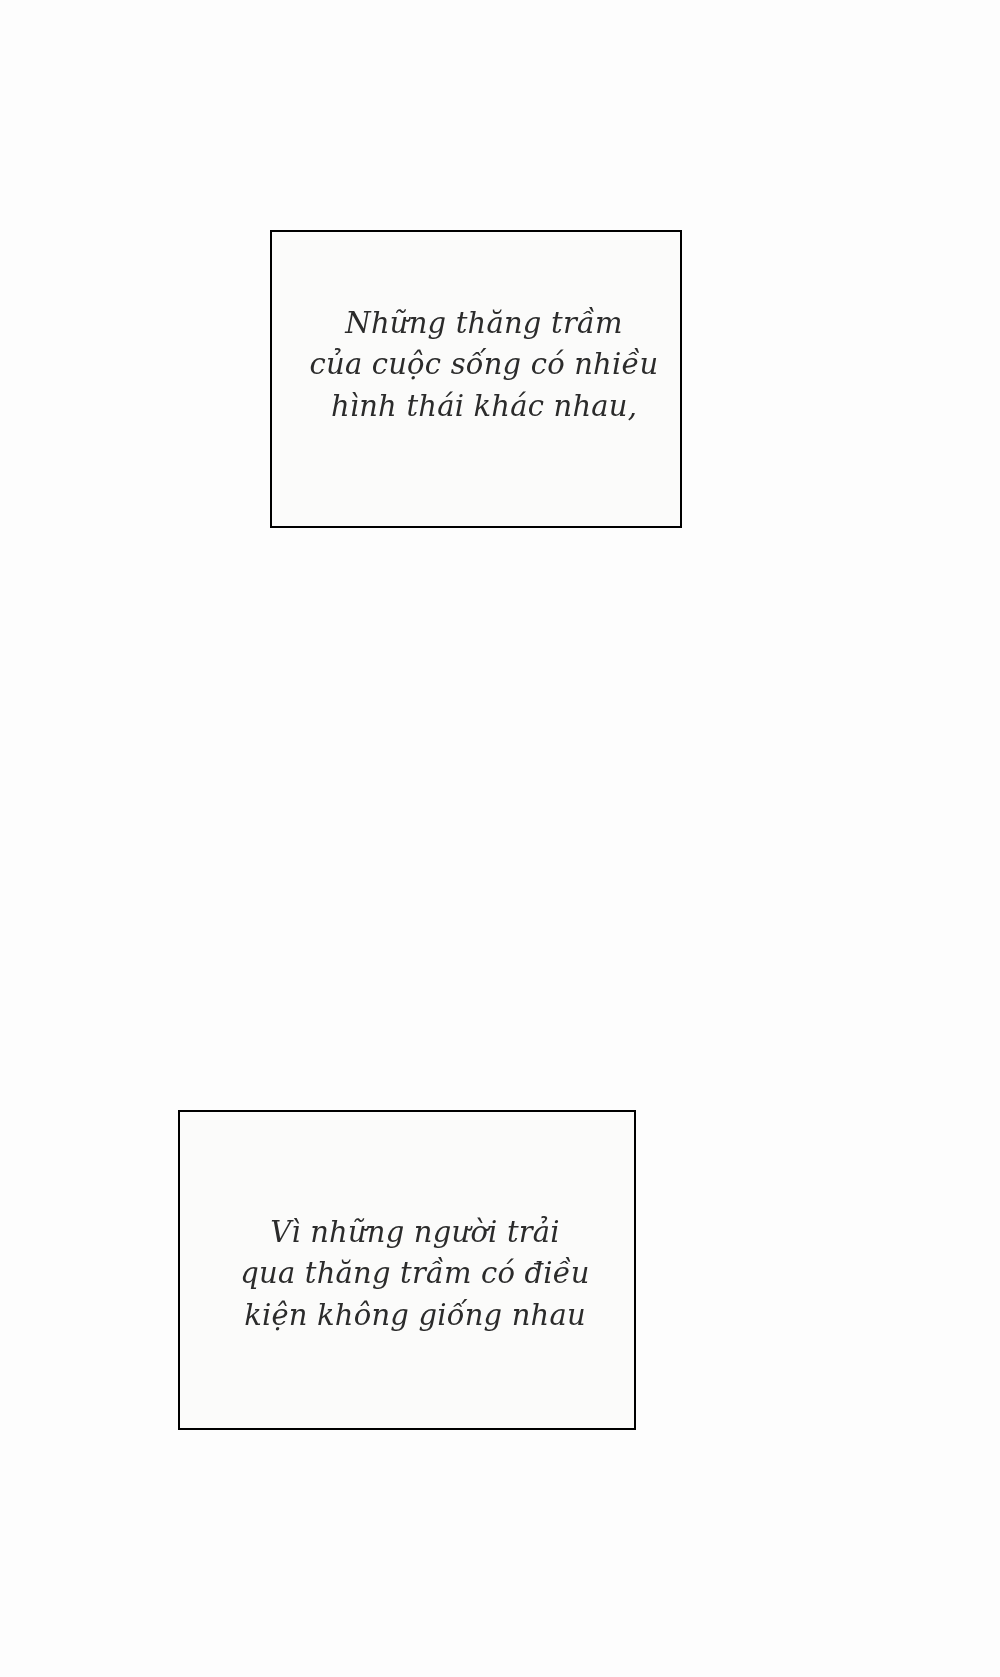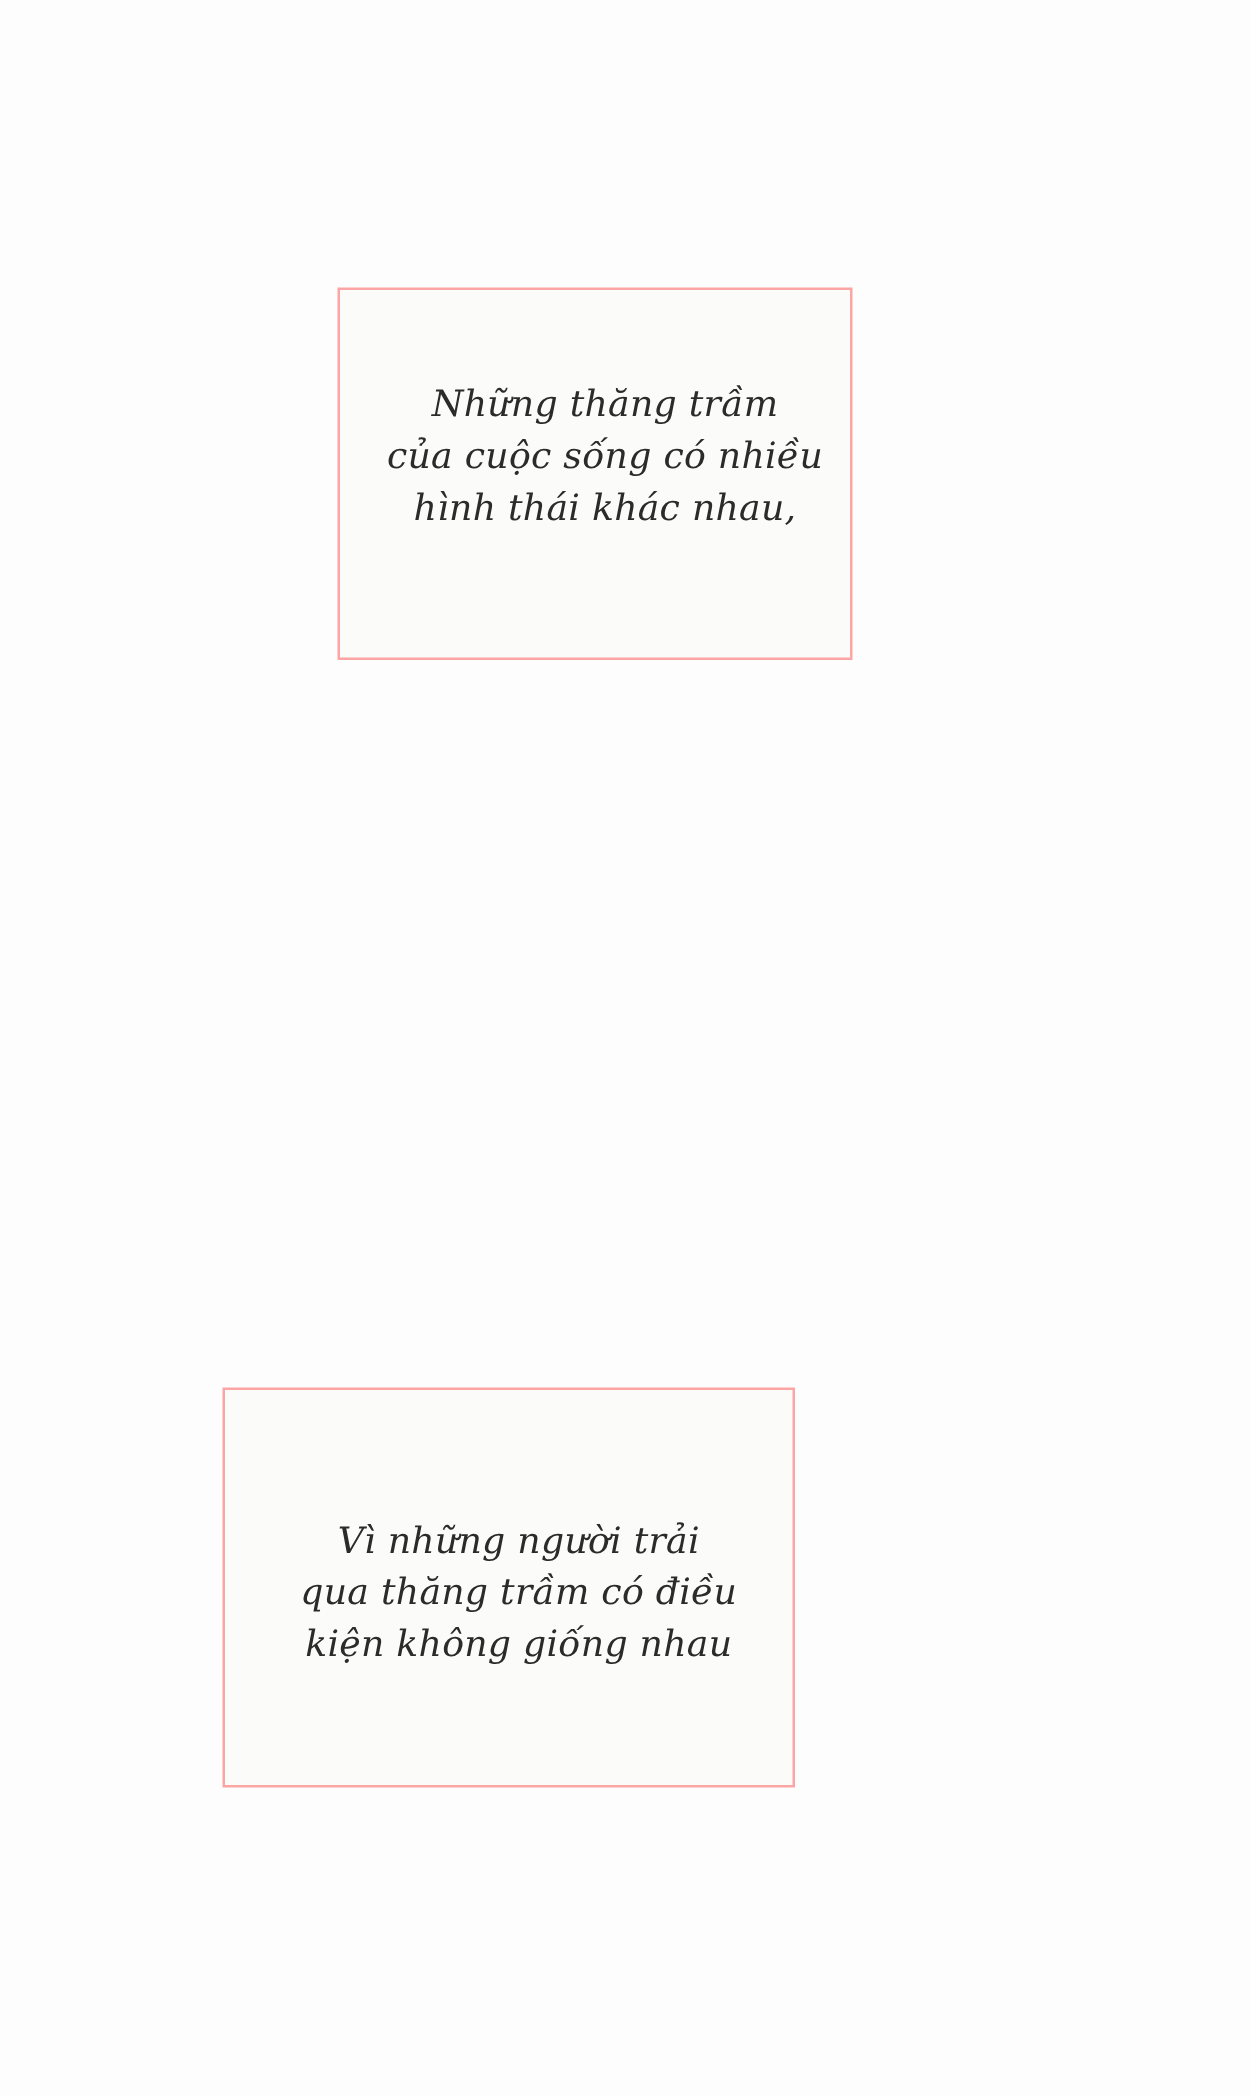--- a/index.html
+++ b/index.html
@@ -15,21 +15,21 @@
     overflow: hidden;
   }
   .page {
     position: absolute;
     inset: 0;
     background: #fdfdfd;
   }
   .panel {
     position: absolute;
     box-sizing: border-box;
-    border: 2px solid #fca5a5;
+    border: 2px solid #000000;
     background: #fbfbfa;
     display: flex;
     align-items: center;
     justify-content: center;
     padding-left: 16px;
   }
   #panel-1 {
     left: 270px;
     top: 230px;
     width: 412px;

